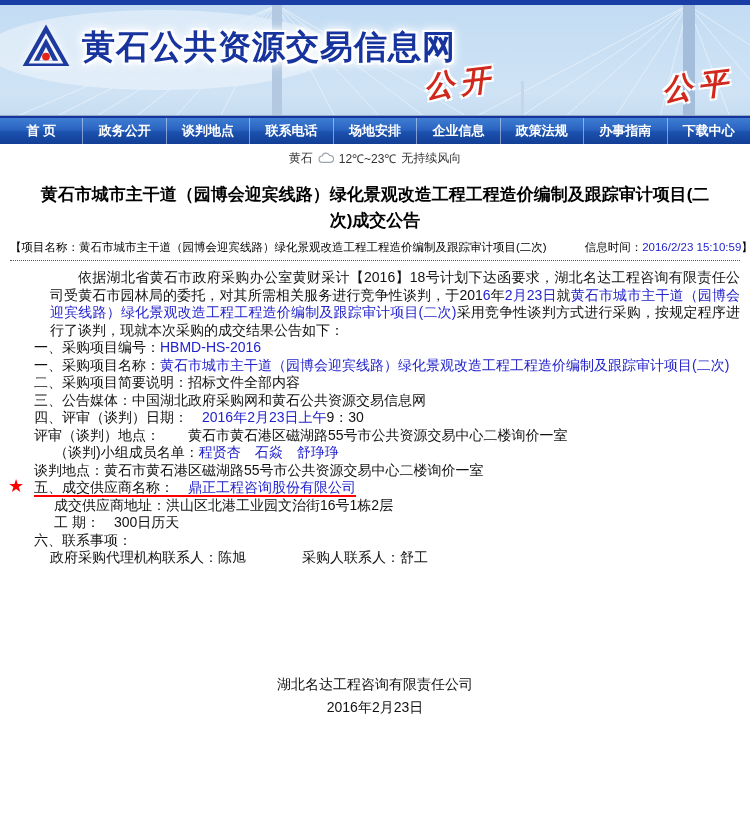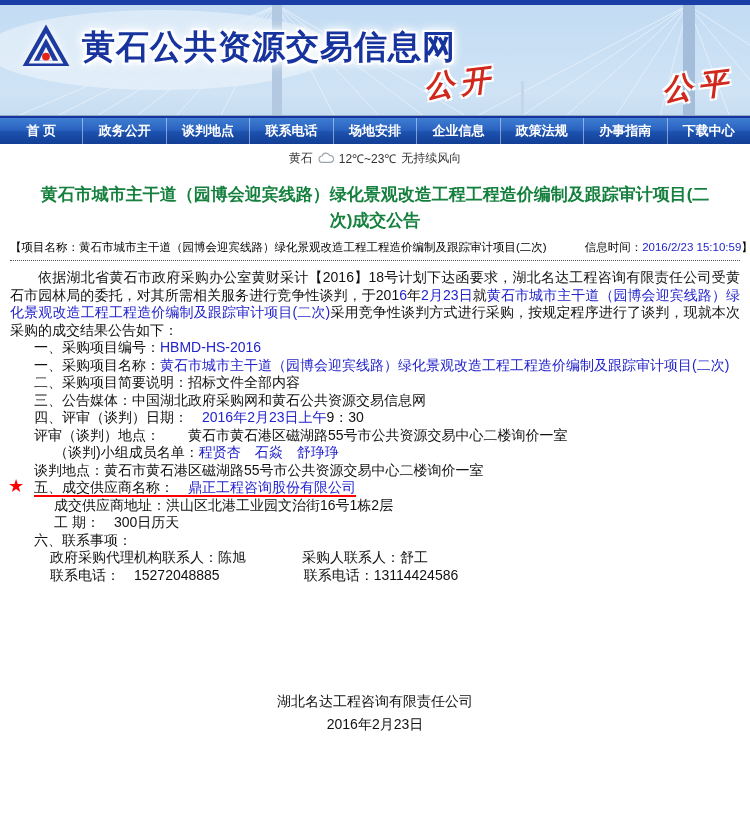--- a/index.html
+++ b/index.html
@@ -30,28 +30,28 @@
   .nav-item { flex:1; display:flex; align-items:center; justify-content:center; color:#fff;
     font-size:13px; font-weight:bold; cursor:pointer; border-right:1px solid rgba(255,255,255,.45); white-space:nowrap; }
   .nav-item:last-child { border-right:none; }
 
   
   .weather { height:28px; display:flex; align-items:center; justify-content:center; gap:5px; font-size:12px; color:#333; }
   .weather svg { display:block; }
 
   
   .article { padding:0 10px; position:relative; }
-  .art-title { margin:10px 30px 6px; text-align:center; font-size:17px; line-height:26px; font-weight:bold; color:#15803d; }
+  .art-title { margin:10px 30px 6px; text-align:center; font-size:17px; line-height:26px; font-weight:bold; color:#000000; }
   .meta { text-align:center; font-size:11.5px; font-weight:normal; color:#000; margin:4px 0 5px; white-space:nowrap; }
   .meta-gap { display:inline-block; width:38px; }
   .meta .time { color:var(--link,#2323cc); }
   .dotline { border-bottom:1px dotted #555; margin:2px 0 8px; }
 
   .bline { font-size:14px; line-height:17.5px; position:relative; white-space:pre-wrap; }
-  .para { text-indent:2em; text-align:justify; }
+  .para { text-indent:2em; text-align:justify;margin-left:40px; }
   .lnk { color:var(--link,#2323cc); text-decoration:none; }
   .redline { border-bottom:2px solid var(--red,#f00); }
   .star { position:absolute; left:-2px; top:-1px; color:var(--red,#f00); font-size:18px; line-height:17px; }
 
   .signature { text-align:center; margin-top:106px; padding-bottom:18px; font-size:14px; line-height:23px; color:#111; }
 </style>
 </head>
 <body>
 
 <div class="topbar"></div>
@@ -159,20 +159,19 @@
       <div class="bline" style="padding-left: 24px;"><span class="">三、公告媒体：中国湖北政府采购网和黄石公共资源交易信息网</span></div>
       <div class="bline" style="padding-left: 24px;"><span class="">四、评审（谈判）日期：　</span><span class="lnk">2016年2月23日上午</span><span class="">9：30</span></div>
       <div class="bline" style="padding-left: 24px;"><span class="">评审（谈判）地点：　　黄石市黄石港区磁湖路55号市公共资源交易中心二楼询价一室</span></div>
       <div class="bline" style="padding-left: 44px;"><span class="">（谈判)小组成员名单：</span><span class="lnk">程贤杏　石焱　舒琤琤</span></div>
       <div class="bline" style="padding-left: 24px;"><span class="">谈判地点：黄石市黄石港区磁湖路55号市公共资源交易中心二楼询价一室</span></div>
       <div class="bline" style="padding-left: 24px;"><span class="star">★</span><span class=" redline">五、成交供应商名称：</span><span class=" redline">　</span><span class="lnk redline">鼎正工程咨询股份有限公司</span></div>
       <div class="bline" style="padding-left: 44px;"><span class="">成交供应商地址：洪山区北港工业园文治街16号1栋2层</span></div>
       <div class="bline" style="padding-left: 44px;"><span class="">工 期：　300日历天</span></div>
       <div class="bline" style="padding-left: 24px;"><span class="">六、联系事项：</span></div>
       <div class="bline" style="padding-left: 40px;"><span class="">政府采购代理机构联系人：陈旭　　　　采购人联系人：舒工</span></div>
-      <div class="bline" style="padding-left: 40px;"><span class="">联系电话：　15272048885　　　　　　联系电话：13114424586</span></div>
     </div>
 
   <div class="signature">
     <div>湖北名达工程咨询有限责任公司</div>
     <div>2016年2月23日</div>
   </div>
 </div>
 
 </body></html>

